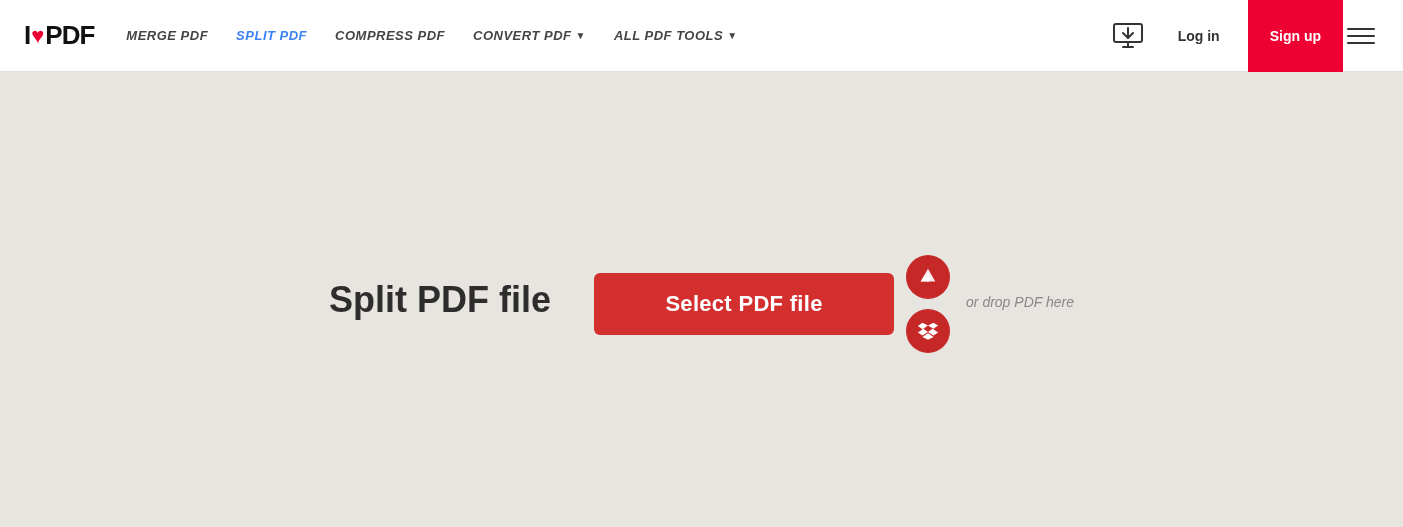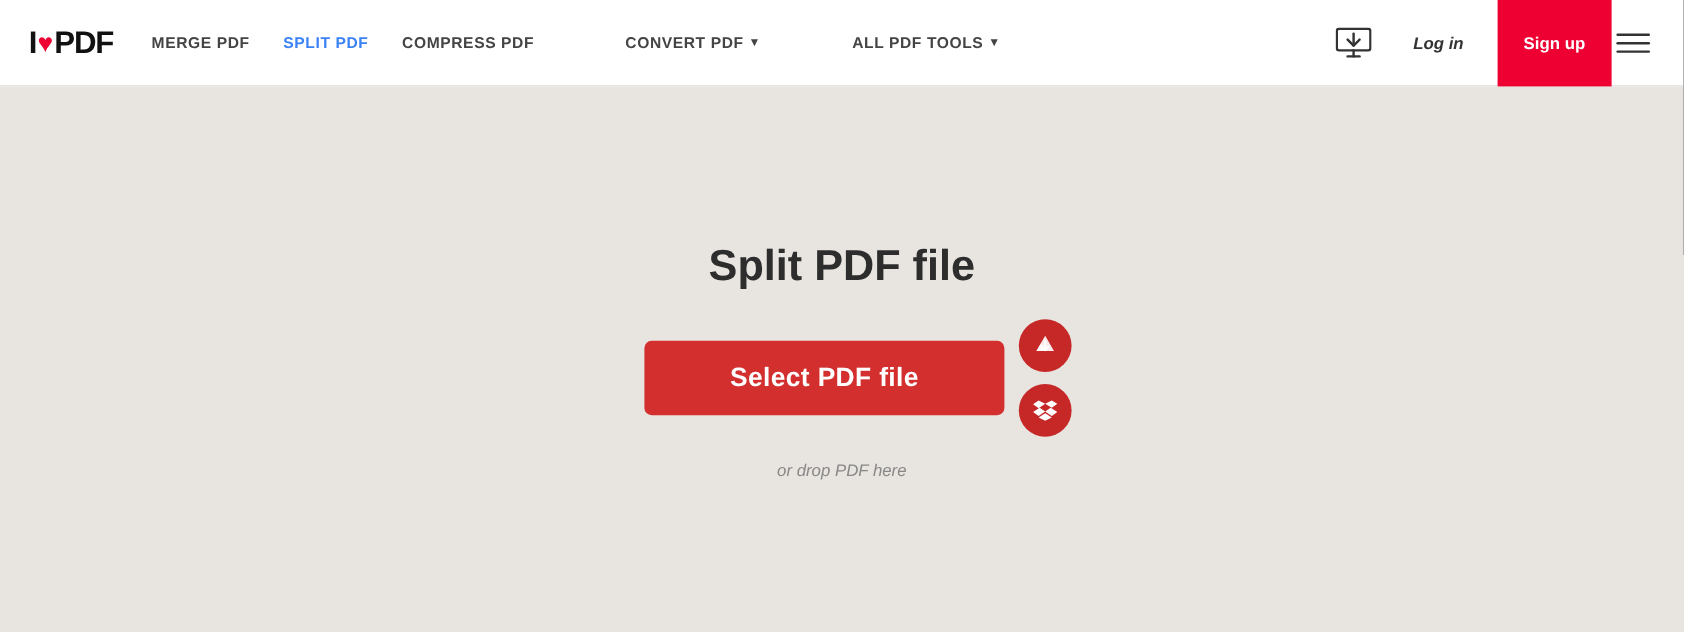--- a/index.html
+++ b/index.html
@@ -56,29 +56,29 @@
     }
     .nav-item {
       font-size: 13px;
       font-weight: 600;
       color: #444;
       text-transform: uppercase;
       letter-spacing: 0.5px;
       text-decoration: none;
       cursor: pointer;
       white-space: nowrap;
+      font-style: italic;
     }
     .nav-item.active {
       color: #3b82f6;
     }
     .nav-item-dropdown {
       display: flex;
       align-items: center;
       gap: 4px;
-      margin-left: 48px;
     }
     .dropdown-arrow {
       font-size: 10px;
       color: #444;
     }
     .header-right {
       display: flex;
       align-items: center;
       gap: 16px;
       margin-left: auto;
@@ -92,21 +92,20 @@
       cursor: pointer;
     }
     .btn-login {
       font-size: 14px;
       font-weight: 600;
       color: #333;
       background: none;
       border: none;
       cursor: pointer;
       padding: 8px 12px;
-      font-style: italic;
     }
     .btn-signup {
       font-size: 14px;
       font-weight: 700;
       color: #fff;
       background: #e03;
       border: none;
       cursor: pointer;
       padding: 10px 22px;
       text-transform: none;
@@ -131,21 +130,21 @@
       height: 2px;
       background: #333;
       border-radius: 2px;
     }
 
     
     .main {
       flex: 1;
       background: #e8e4df;
       display: flex;
-      flex-direction: column;
+      flex-direction: row;
       align-items: center;
       justify-content: center;
       gap: 16px;
       padding: 32px 24px;
     }
     .page-title {
       font-size: 36px;
       font-weight: 700;
       color: #2d2d2d;
       text-align: center;

